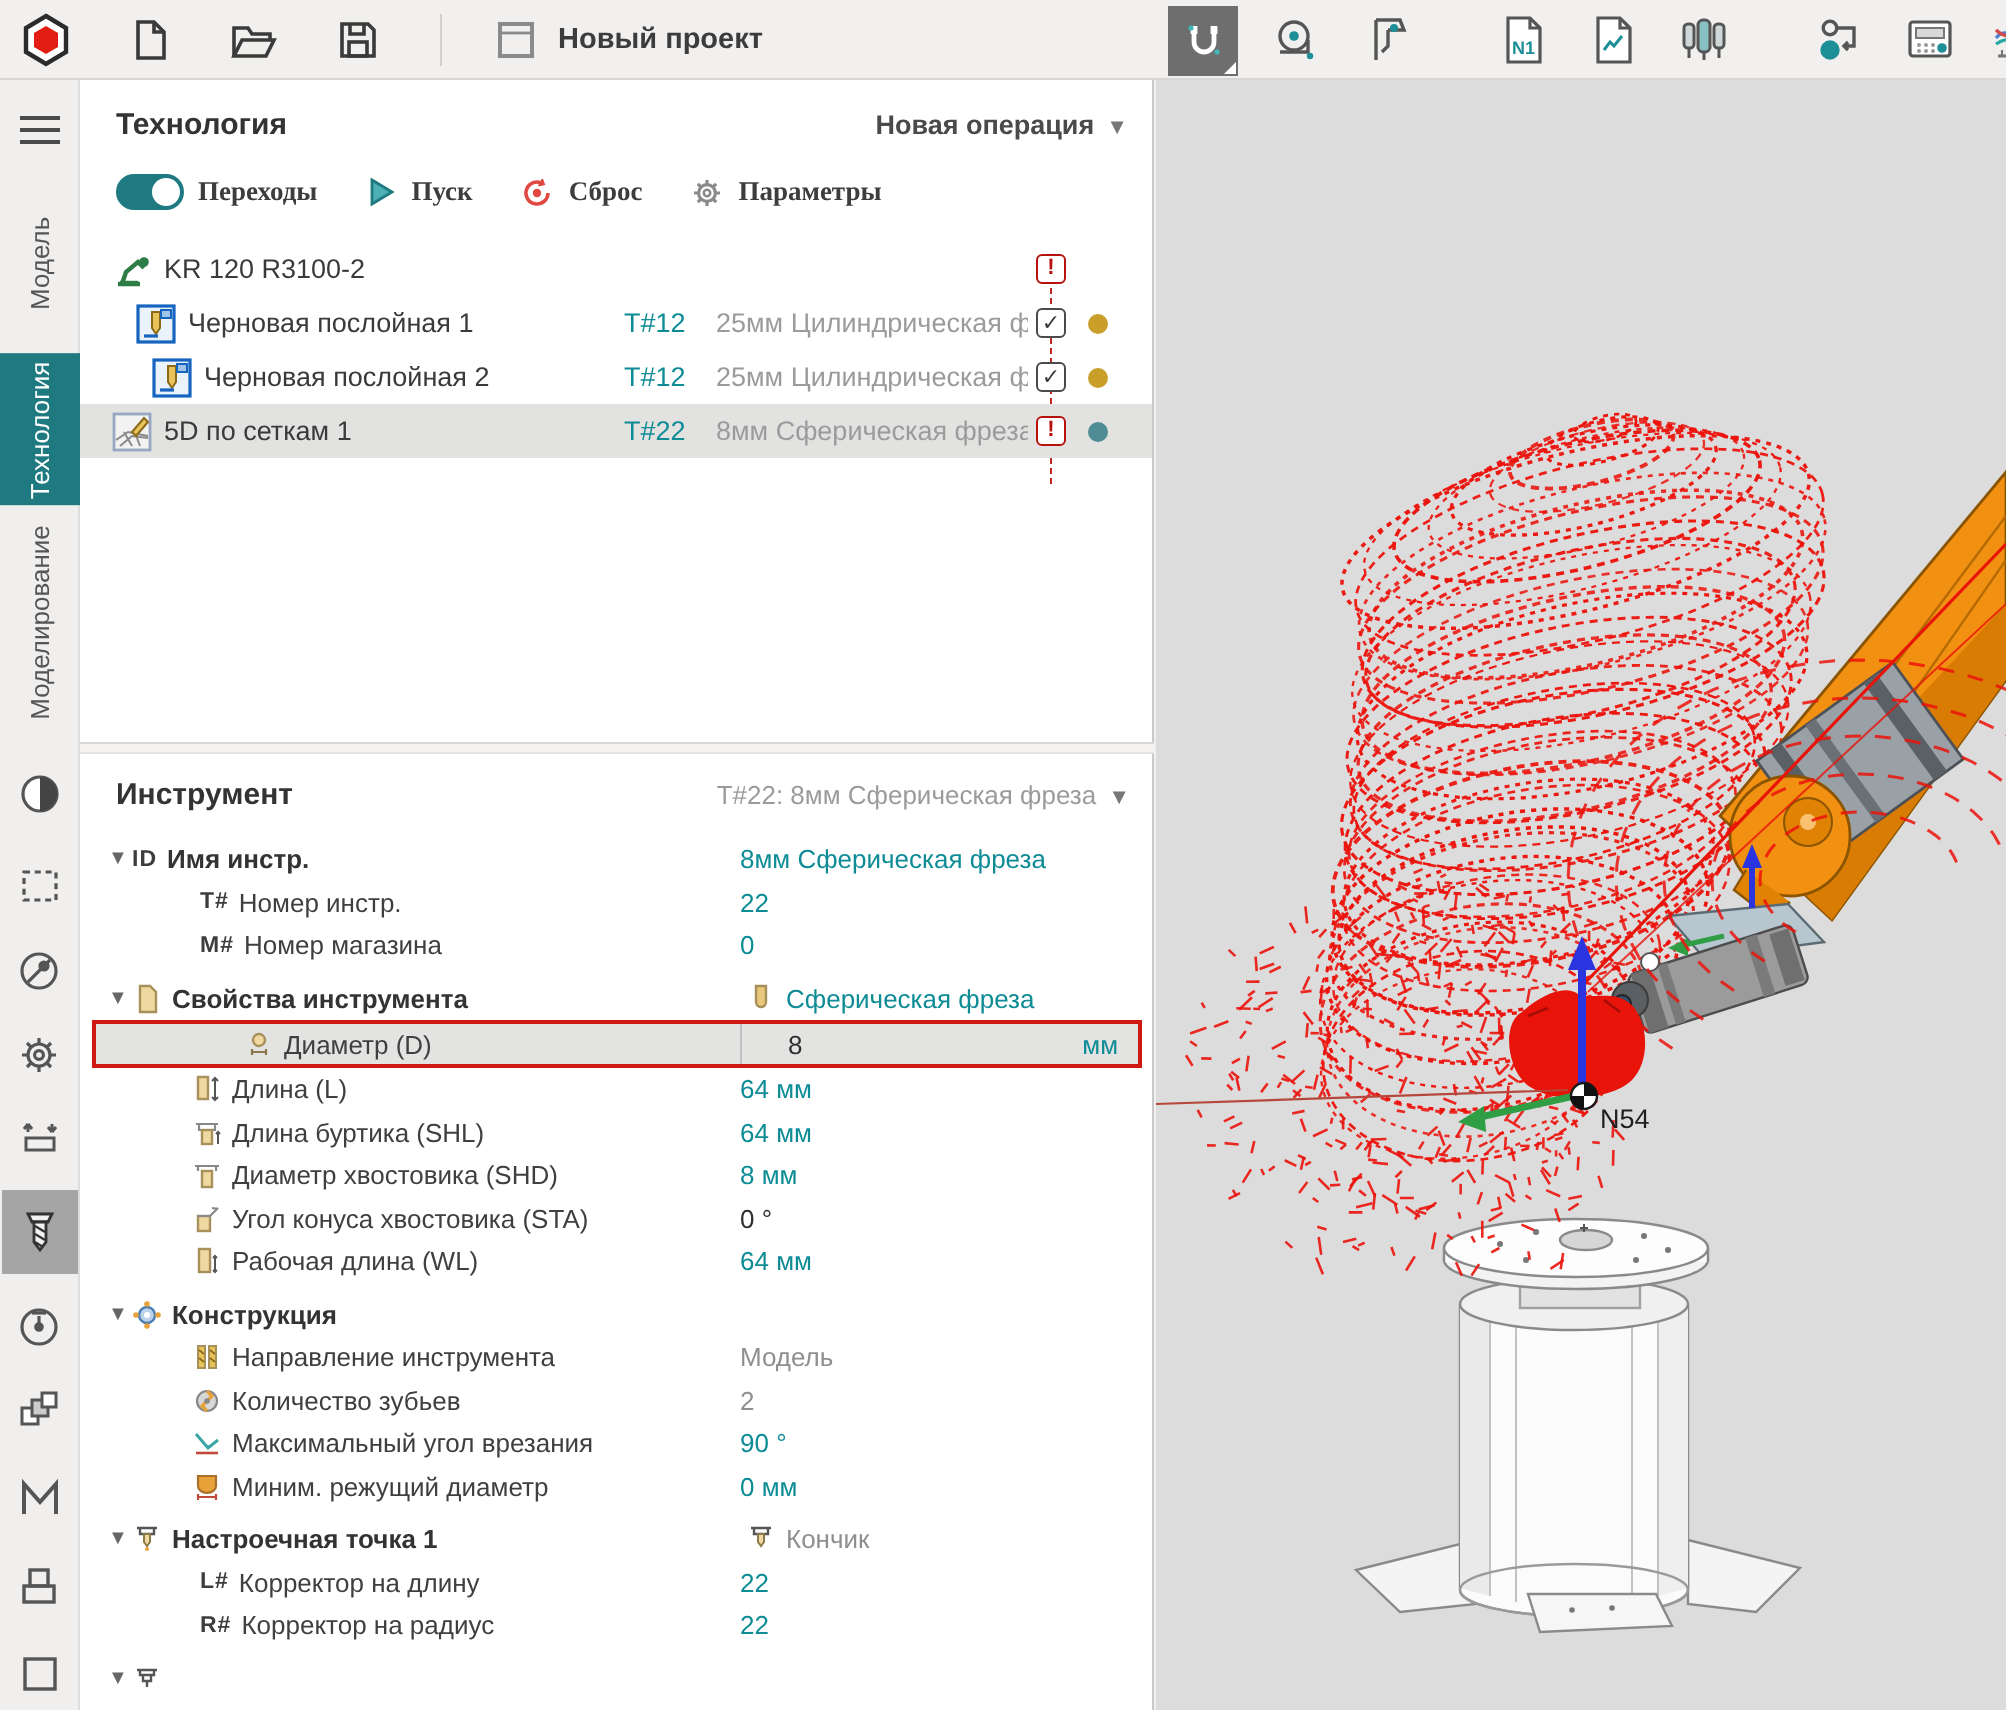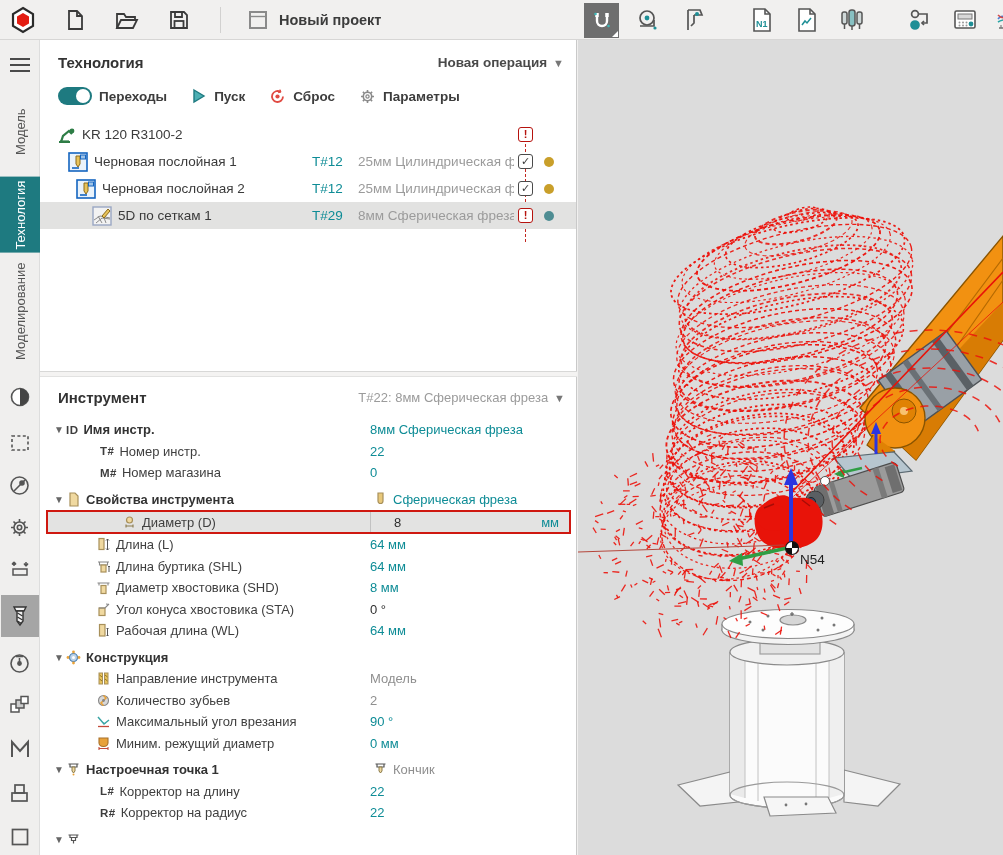--- a/index.html
+++ b/index.html
@@ -30,21 +30,21 @@
   .side-ic { width:38px; height:36px; display:flex; align-items:center; justify-content:center; cursor:pointer; flex:0 0 auto; }
   .side-ic.active { background:#a5a5a5; height:42px; }
 
   
   .panel { position:absolute; left:40px; top:40px; width:537px; height:815px; background:#fff;
            border-right:1px solid #c9c9c9; }
   .ph { display:flex; align-items:center; justify-content:space-between; padding:14px 12px 6px 18px; }
   .ph-title { font-size:15px; font-weight:bold; color:#333; }
   .ph-dd { font-size:13.5px; font-weight:bold; color:#4a4a4a; cursor:pointer; }
   .caret { color:#777; font-size:11px; margin-left:6px; }
-  .tech-btns { display:flex; align-items:center; gap:24px; padding:10px 18px 12px 18px; }
+  .tech-btns { display:flex; align-items:center; gap:24px; padding:10px 18px 12px 18px;font-family:Liberation Serif, serif; }
   .tech-btn { display:flex; align-items:center; gap:7px; font-size:13.5px; font-weight:bold; color:#3d3d3d; cursor:pointer; }
   .toggle { width:34px; height:18px; border-radius:9px; background:var(--accent,#1e7a80); position:relative; }
   .toggle:after { content:""; position:absolute; right:2px; top:2px; width:14px; height:14px; border-radius:50%; background:#fff; }
 
   .tree { position:relative; margin-top:4px; }
   .tree-row { display:flex; align-items:center; height:27px; font-size:13.5px; cursor:pointer; position:relative; }
   .tree-row.selected { background:#e2e2e1; }
   .tr-icon { width:20px; height:20px; margin:0 6px 0 0; flex:0 0 auto; }
   .tr-name { color:#3a3a3a; }
   .tr-tool { position:absolute; left:272px; color:var(--value,#0e8c96); }
@@ -373,28 +373,28 @@
           <path d="M4 16 h7" stroke="#1565c0" stroke-width="1.6"></path>
         </svg>
       <span class="tr-name">Черновая послойная 2</span>
       <span class="tr-tool">T#12</span>
       <span class="tr-desc">25мм Цилиндрическая фре</span>
       <span class="tr-flag">
           <span class="chk">✓</span>
         </span>
       <span class="tr-dot" style="background:var(--dot_yellow,#c99f2a)"></span>
     </div>
-    <div class="tree-row selected" style="padding-left:52px">
+    <div class="tree-row selected" style="padding-left:16px">
       <svg class="tr-icon" viewBox="0 0 20 20">
           <rect x="1" y="1" width="18" height="18" fill="#f2f2f2" stroke="#9aa7c4" stroke-width="1.4"></rect>
           <path d="M2 14 l6 -4 l10 2 M4 17 l6 -5 l8 1 M6 10 l4 7 M11 9 l3 8" stroke="#8a8a8a" stroke-width="1" fill="none"></path>
           <path d="M10 10 L16 3 l2 2 L12 12 Z" fill="#e8c35a" stroke="#8a6a1a" stroke-width="1"></path>
         </svg>
       <span class="tr-name">5D по сеткам 1</span>
-      <span class="tr-tool">T#29</span>
+      <span class="tr-tool">T#22</span>
       <span class="tr-desc">8мм Сферическая фреза</span>
       <span class="tr-flag">
           <span class="excl">!</span>
         </span>
       <span class="tr-dot" style="background:var(--dot_teal,#4e8d93)"></span>
     </div>
   </div>
 
   <div class="divider"></div>
 

